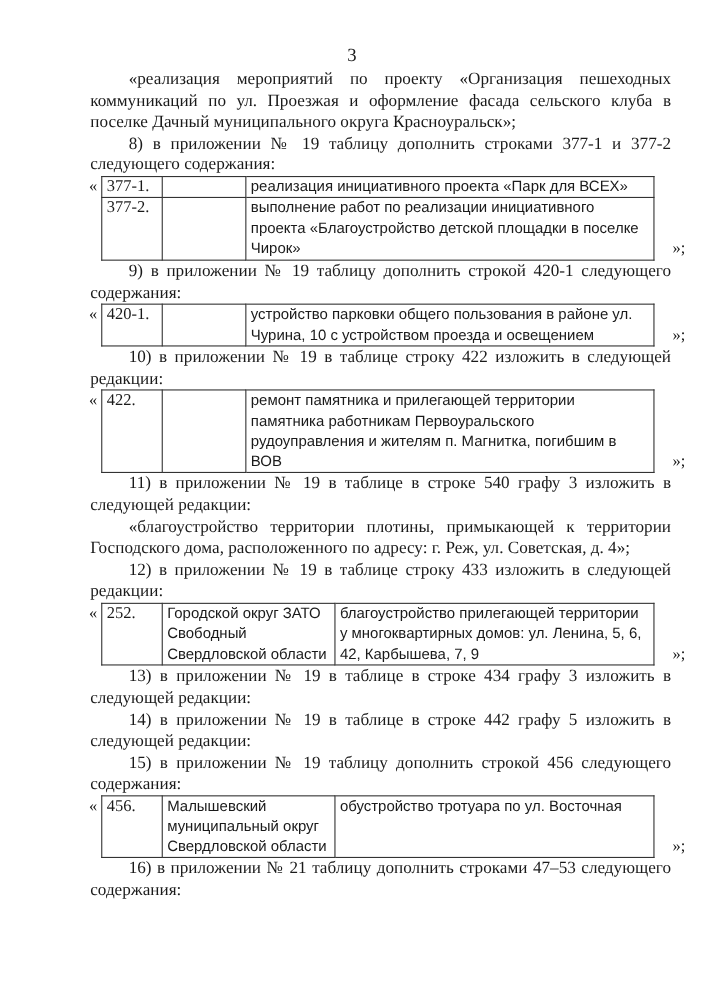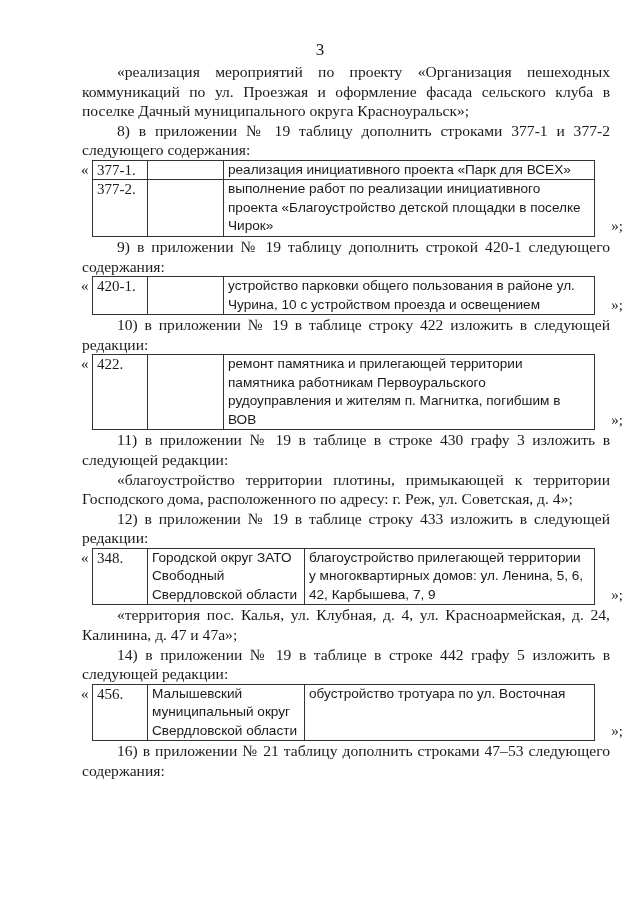--- a/index.html
+++ b/index.html
@@ -83,42 +83,43 @@
           <tr>
         <td class="c1">422.</td>
         <td class="c2a"></td>
         <td class="sans-cell">ремонт памятника и прилегающей территории памятника работникам Первоуральского рудоуправления и жителям п. Магнитка, погибшим в ВОВ</td>
       </tr>
     </tbody>
       </table>
     <span class="q-close">»;</span>
   </div>
 
-  <p class="p indent">11) в приложении № 19 в таблице в строке 430 графу 3 изложить в следующей редакции:</p>
+  <p class="p indent">11) в приложении № 19 в таблице в строке 540 графу 3 изложить в следующей редакции:</p>
   <p class="p indent">«благоустройство территории плотины, примыкающей к территории Господского дома, расположенного по адресу: г. Реж, ул. Советская, д. 4»;</p>
 
   <p class="p indent">12) в приложении № 19 в таблице строку 433 изложить в следующей редакции:</p>
   <div class="tbl-wrap">
     <span class="q-open">«</span>
     <table>
       <tbody>
           <tr>
-        <td class="c1">348.</td>
+        <td class="c1">252.</td>
         <td class="c2b sans-cell">Городской округ ЗАТО Свободный Свердловской области</td>
         <td class="sans-cell">благоустройство прилегающей территории у многоквартирных домов: ул. Ленина, 5, 6, 42, Карбышева, 7, 9</td>
       </tr>
     </tbody>
       </table>
     <span class="q-close">»;</span>
   </div>
 
-  <p class="p indent">«территория пос. Калья, ул. Клубная, д. 4, ул. Красноармейская, д. 24, Калинина, д. 47 и 47а»;</p>
+  <p class="p indent">13) в приложении № 19 в таблице в строке 434 графу 3 изложить в следующей редакции:</p>
 
   <p class="p indent">14) в приложении № 19 в таблице в строке 442 графу 5 изложить в следующей редакции:</p>
 
+  <p class="p indent">15) в приложении № 19 таблицу дополнить строкой 456 следующего содержания:</p>
   <div class="tbl-wrap">
     <span class="q-open">«</span>
     <table>
       <tbody>
           <tr>
         <td class="c1">456.</td>
         <td class="c2b sans-cell">Малышевский муниципальный округ Свердловской области</td>
         <td class="sans-cell">обустройство тротуара по ул. Восточная</td>
       </tr>
     </tbody>

